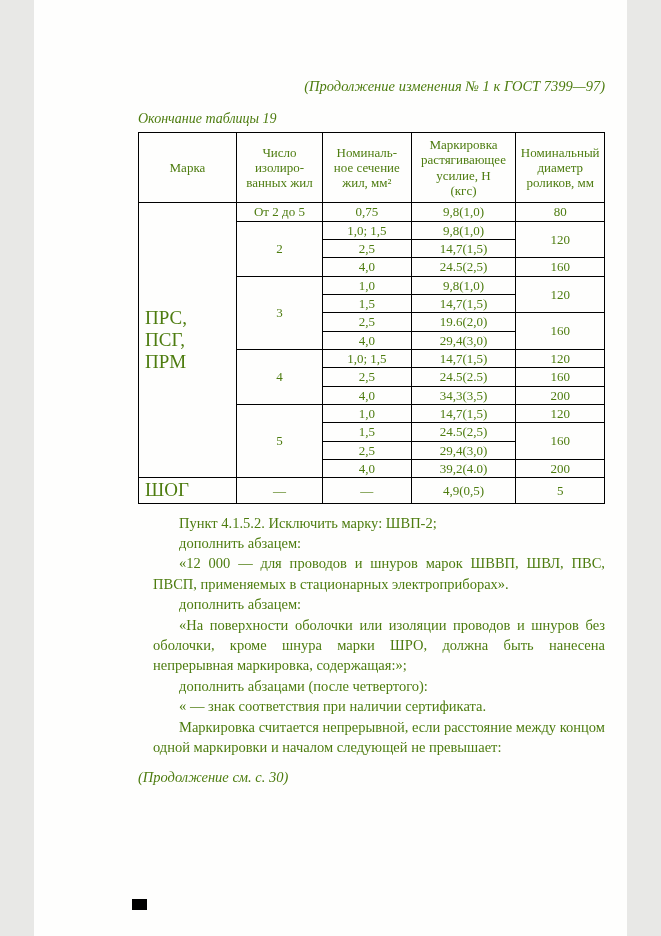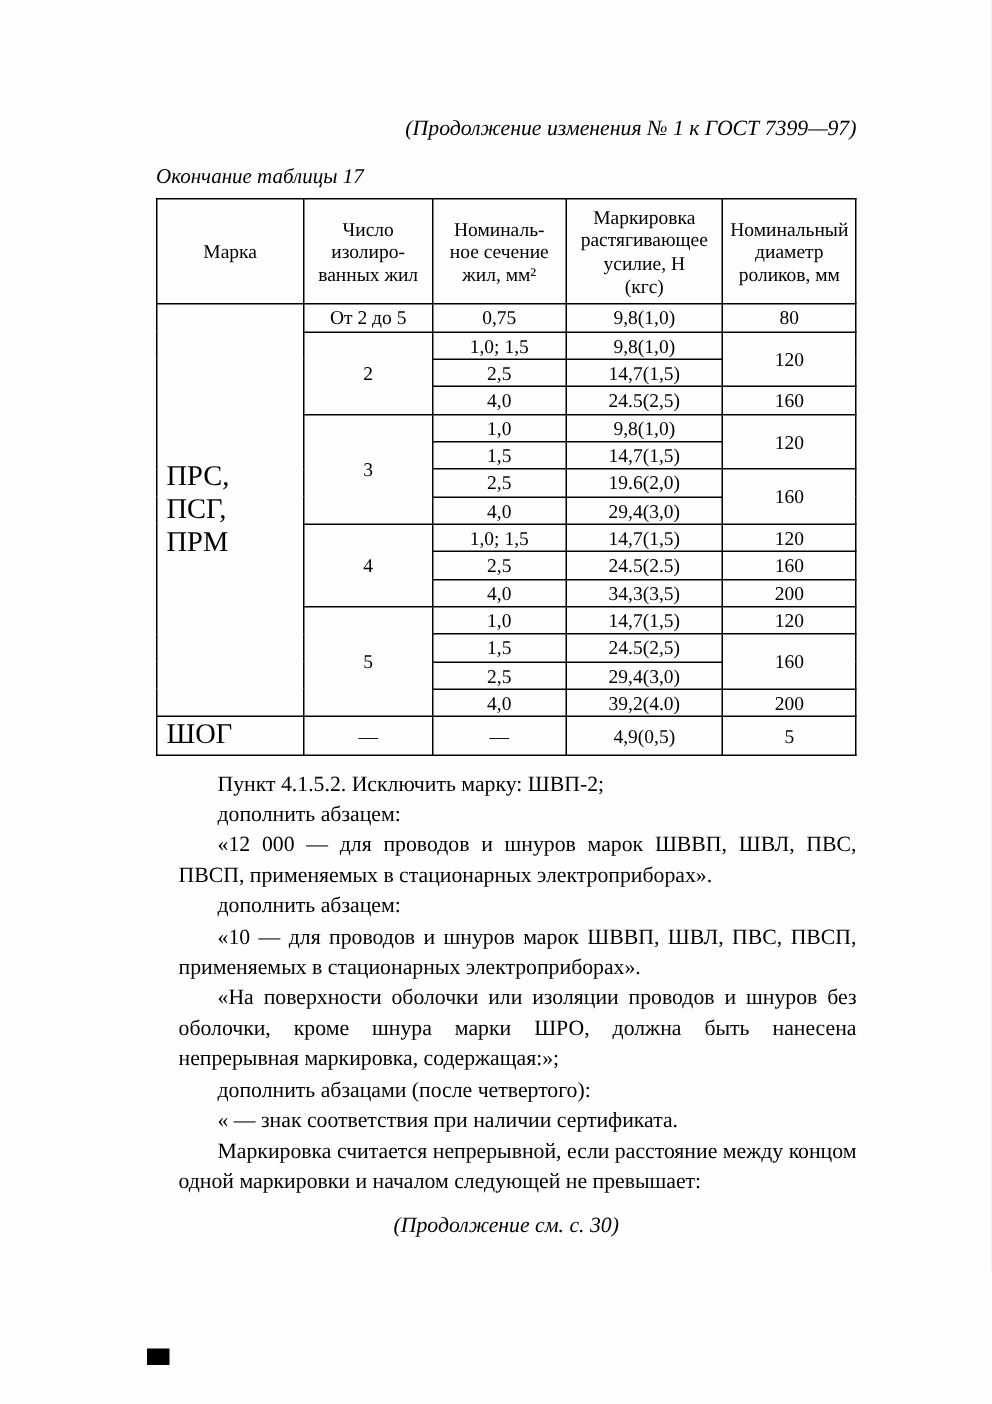--- a/index.html
+++ b/index.html
@@ -1,24 +1,24 @@
 <!DOCTYPE html>
 <html><head>
 <meta charset="utf-8">
 <style>
   * { margin: 0; padding: 0; box-sizing: border-box; }
   html, body { background: #e8e8e6; }
   .page {
     position: relative;
-    width: 661px;
+    width: 593px;
     height: 936px;
     margin: 0 auto;
     background: #fefefd;
     font-family: "Liberation Serif", "DejaVu Serif", serif;
-    color: #000000;
+    color: #4d7c0f;
     overflow: hidden;
   }
   .content {
     position: absolute;
     left: 104px;
     top: 0;
     width: 467px;
   }
   .header-note {
     margin-top: 78px;
@@ -61,42 +61,42 @@
   }
   .paragraphs { margin-top: 9px; margin-left: 15px; }
   .paragraphs p {
     font-size: 14.5px;
     line-height: 20.4px;
     text-align: justify;
   }
   .paragraphs p.indent { text-indent: 26px; }
   .footer-note {
     margin-top: 11px;
-    text-align: center;
+    text-align: left;
     font-style: italic;
     font-size: 14.5px;
   }
   .scan-artifact {
     position: absolute;
     left: 98px;
     top: 899px;
     width: 15px;
     height: 11px;
     background: #000;
   }
 </style>
 </head>
 <body>
 
 <div class="page">
   <div class="content">
 
     <div class="header-note">(Продолжение изменения № 1 к  ГОСТ  7399—97)</div>
 
-    <div class="table-caption">Окончание таблицы 17</div>
+    <div class="table-caption">Окончание таблицы 19</div>
 
     <table class="spec">
       <colgroup>
         <col style="width:21%">
         <col style="width:18.5%">
         <col style="width:19%">
         <col style="width:22.5%">
         <col style="width:19%">
       </colgroup>
     <thead>
@@ -204,21 +204,20 @@
             <td>5</td>
           </tr>
         </tbody>
       </table>
 
     <div class="paragraphs">
         <p class="indent"><span>Пункт 4.1.5.2. Исключить марку: ШВП-2;</span></p>
         <p class="indent"><span>дополнить абзацем:</span></p>
         <p class="indent"><span>«12 000 — для проводов и шнуров марок </span><span style="font-weight: normal;">ШВВП, ШВЛ, ПВС, ПВСП</span><span>, применяемых в стационарных электроприборах».</span></p>
         <p class="indent"><span>дополнить абзацем:</span></p>
-        <p class="indent"><span>«10 — для проводов и шнуров марок ШВВП, ШВЛ, ПВС, ПВСП, применяемых в стационарных электроприборах».</span></p>
         <p class="indent"><span>«На поверхности оболочки или изоляции проводов и шнуров без обо­лочки, кроме шнура марки ШРО, должна быть нанесена непрерывная маркировка, содержащая:»;</span></p>
         <p class="indent"><span>дополнить абзацами (после четвертого):</span></p>
         <p class="indent"><span>« — знак соответствия при наличии сертификата.</span></p>
         <p class="indent"><span>Маркировка считается непрерывной, если расстояние между концом одной маркировки и началом следующей не превышает:</span></p>
       </div>
 
     <div class="footer-note">(Продолжение см. с. 30)</div>
 
   </div>
 

